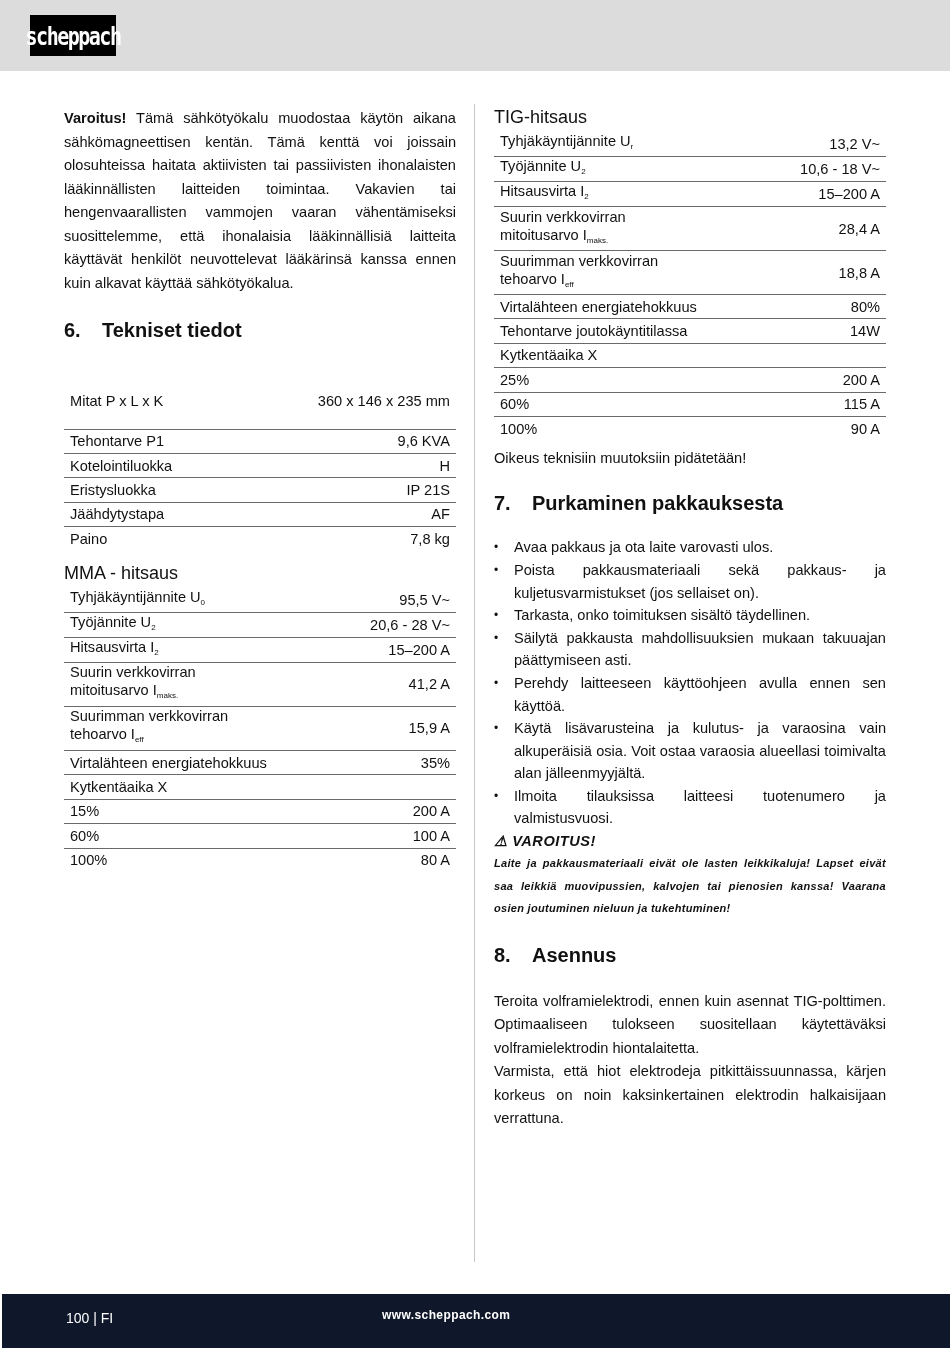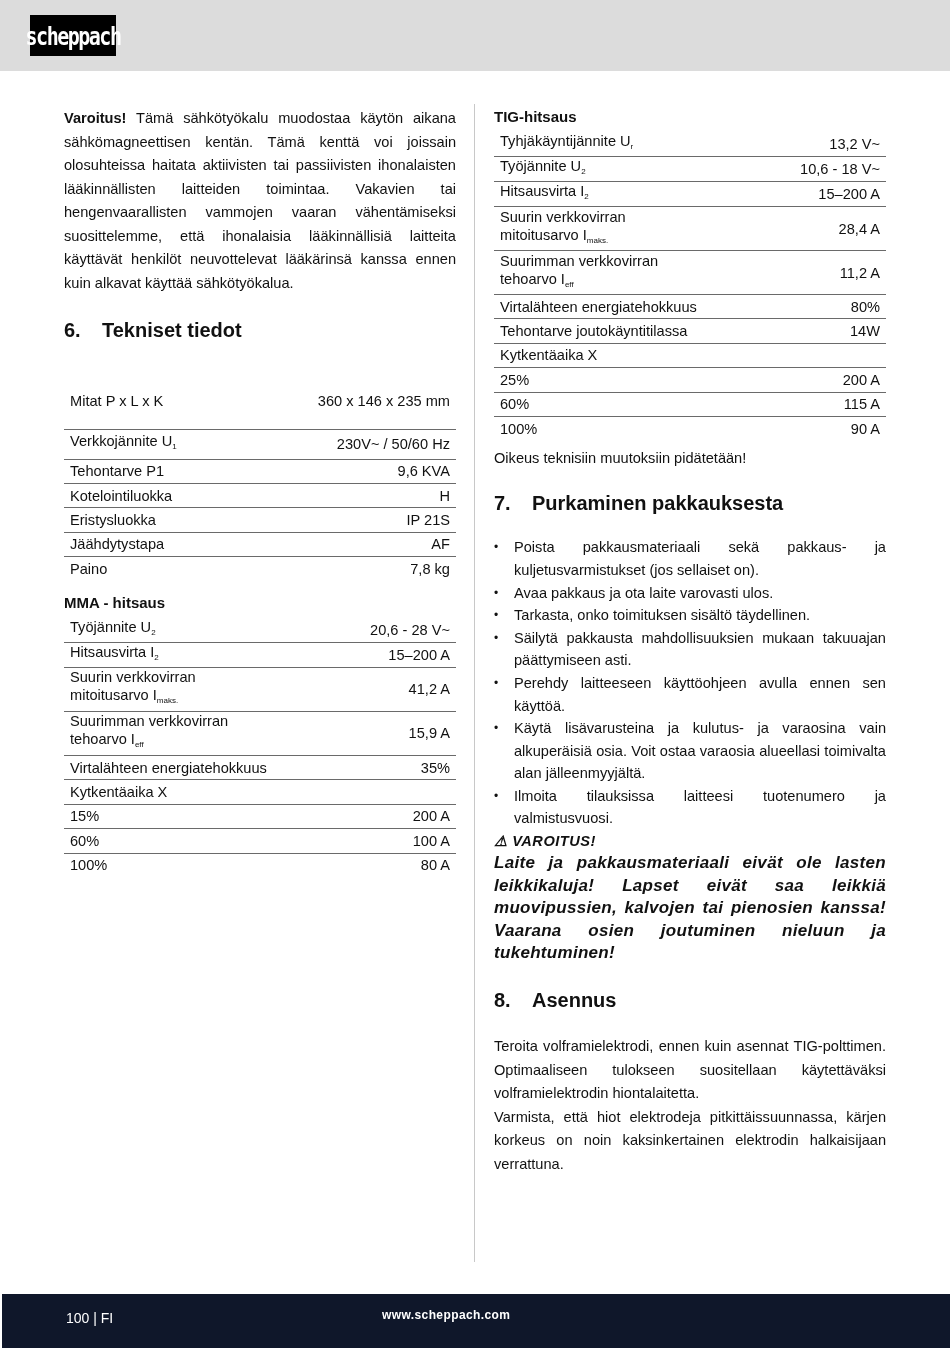--- a/index.html
+++ b/index.html
@@ -15,37 +15,37 @@
   .col { position: absolute; top: 107px; width: 392px; }
   .col-left { left: 64px; }
   .col-right { left: 494px; }
 
   p.body { font-size: 14.6px; line-height: 23.5px; text-align: justify; }
   .bold { font-weight: bold; }
 
   h2.sec { font-size: 20px; font-weight: bold; display: flex; line-height: 26px; }
   h2.sec .num { width: 38px; }
 
-  h3.sub { font-size: 15px; font-weight: bold; line-height: 20px; }
+  h3.sub { font-size: 18px; font-weight: normal; line-height: 20px; }
 
   table.spec { width: 392px; border-collapse: collapse; font-size: 14.6px; }
   table.spec td { padding: 0 6px; line-height: 18px; vertical-align: middle; }
   table.spec td.v { text-align: right; white-space: nowrap; }
   table.spec tr { height: 24.4px; border-bottom: 1.5px solid #6a6a6a; }
   table.spec tr.last { border-bottom: none; }
   table.spec tr.two { height: 44px; }
   table.spec td .l2 { display: block; }
   sub { font-size: 8px; vertical-align: -3px; }
 
   ul.bul { list-style: none; }
   ul.bul li { position: relative; padding-left: 20px; font-size: 14.6px; line-height: 22.6px; text-align: justify; }
   ul.bul li::before { content: "•"; position: absolute; left: 0; top: 0; font-size: 12px; }
 
   .warn-title { font-size: 14.6px; font-weight: bold; letter-spacing: 0.5px; line-height: 22px; }
-  .warn-text { font-size: 17px; font-weight: bold; line-height: 22.6px; text-align: justify; letter-spacing: 0.3px; }
+  .warn-text { font-size: 11px; font-weight: bold; line-height: 22.6px; text-align: justify; letter-spacing: 0.3px; }
 
   .footer { position: absolute; left: 2px; top: 1294px; width: 950px; height: 54px; background: #0f172a; color: #fff; }
   .footer .page { position: absolute; left: 64px; top: 16px; font-size: 14px; }
   .footer .url { position: absolute; left: 380px; top: 14px; font-size: 12px; font-weight: bold; letter-spacing: 0.4px; }
 </style>
 </head>
 <body>
 
 <div class="header">
   <div class="logo">
@@ -62,24 +62,20 @@
     <span class="num">6.</span>
     <span>Tekniset tiedot</span>
   </h2>
 
   <table class="spec" style="margin-top:30px;">
     <tbody>
       <tr style="height:56px; border-bottom:1.5px solid #6a6a6a;">
         <td><span>Mitat P x L x K</span></td>
         <td class="v">360 x 146 x 235 mm</td>
       </tr>
-      <tr style="height:30px;">
-        <td><span>Verkkojännite U</span><sub>1</sub></td>
-        <td class="v">230V~ / 50/60 Hz</td>
-      </tr>
       <tr>
         <td>Tehontarve P1</td>
         <td class="v">9,6 KVA</td>
       </tr>
       <tr>
         <td>Kotelointiluokka</td>
         <td class="v">H</td>
       </tr>
       <tr>
         <td>Eristysluokka</td>
@@ -94,20 +90,24 @@
         <td class="v">7,8 kg</td>
       </tr>
     </tbody>
   </table>
 
   <h3 class="sub" style="margin-top:12px; margin-bottom:5px;">MMA - hitsaus</h3>
 
   <table class="spec">
     <tbody>
       <tr>
+        <td><span>Tyhjäkäyntijännite U</span><sub>0</sub></td>
+        <td class="v">95,5 V~</td>
+      </tr>
+      <tr>
         <td><span>Työjännite U</span><sub>2</sub></td>
         <td class="v">20,6 - 28 V~</td>
       </tr>
       <tr>
         <td><span>Hitsausvirta I</span><sub>2</sub></td>
         <td class="v">15–200 A</td>
       </tr>
       <tr class="two">
         <td><span class="l2">Suurin verkkovirran</span><span>mitoitusarvo I</span><sub>maks.</sub></td>
         <td class="v">41,2 A</td>
@@ -156,21 +156,21 @@
       <tr>
         <td><span>Hitsausvirta I</span><sub>2</sub></td>
         <td class="v">15–200 A</td>
       </tr>
       <tr class="two">
         <td><span class="l2">Suurin verkkovirran</span><span>mitoitusarvo I</span><sub>maks.</sub></td>
         <td class="v">28,4 A</td>
       </tr>
       <tr class="two">
         <td><span class="l2">Suurimman verkkovirran</span><span>tehoarvo I</span><sub>eff</sub></td>
-        <td class="v">11,2 A</td>
+        <td class="v">18,8 A</td>
       </tr>
       <tr>
         <td>Virtalähteen energiatehokkuus</td>
         <td class="v">80%</td>
       </tr>
       <tr>
         <td>Tehontarve joutokäyntitilassa</td>
         <td class="v">14W</td>
       </tr>
       <tr>
@@ -193,22 +193,22 @@
   </table>
 
   <p class="body" style="margin-top:6px;">Oikeus teknisiin muutoksiin pidätetään!</p>
 
   <h2 class="sec" style="margin-top:20px;">
     <span class="num">7.</span>
     <span>Purkaminen pakkauksesta</span>
   </h2>
 
   <ul class="bul" style="margin-top:20px;">
+    <li>Avaa pakkaus ja ota laite varovasti ulos.</li>
     <li>Poista pakkausmateriaali sekä pakkaus- ja kuljetusvarmistukset (jos sellaiset on).</li>
-    <li>Avaa pakkaus ja ota laite varovasti ulos.</li>
     <li>Tarkasta, onko toimituksen sisältö täydellinen.</li>
     <li>Säilytä pakkausta mahdollisuuksien mukaan takuuajan päättymiseen asti.</li>
     <li>Perehdy laitteeseen käyttöohjeen avulla ennen sen käyttöä.</li>
     <li>Käytä lisävarusteina ja kulutus- ja varaosina vain alkuperäisiä osia. Voit ostaa varaosia alueellasi toimivalta alan jälleenmyyjältä.</li>
     <li>Ilmoita tilauksissa laitteesi tuotenumero ja valmistusvuosi.</li>
   </ul>
 
   <div style="font-style:italic;">
     <div class="warn-title">
       <span>⚠</span>

